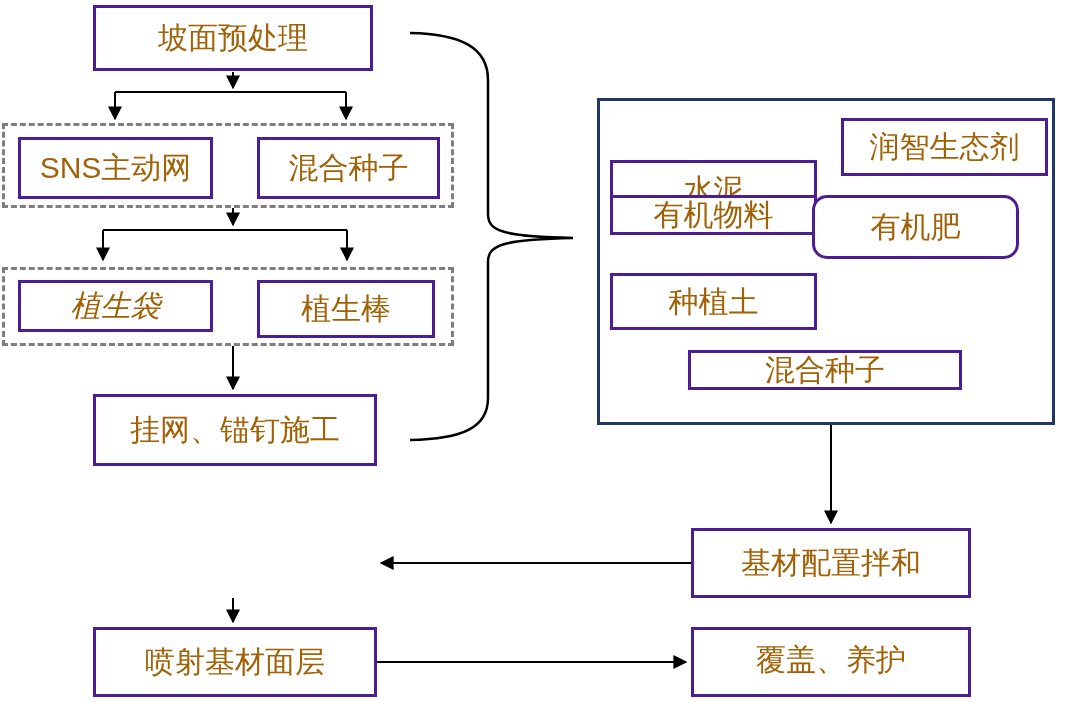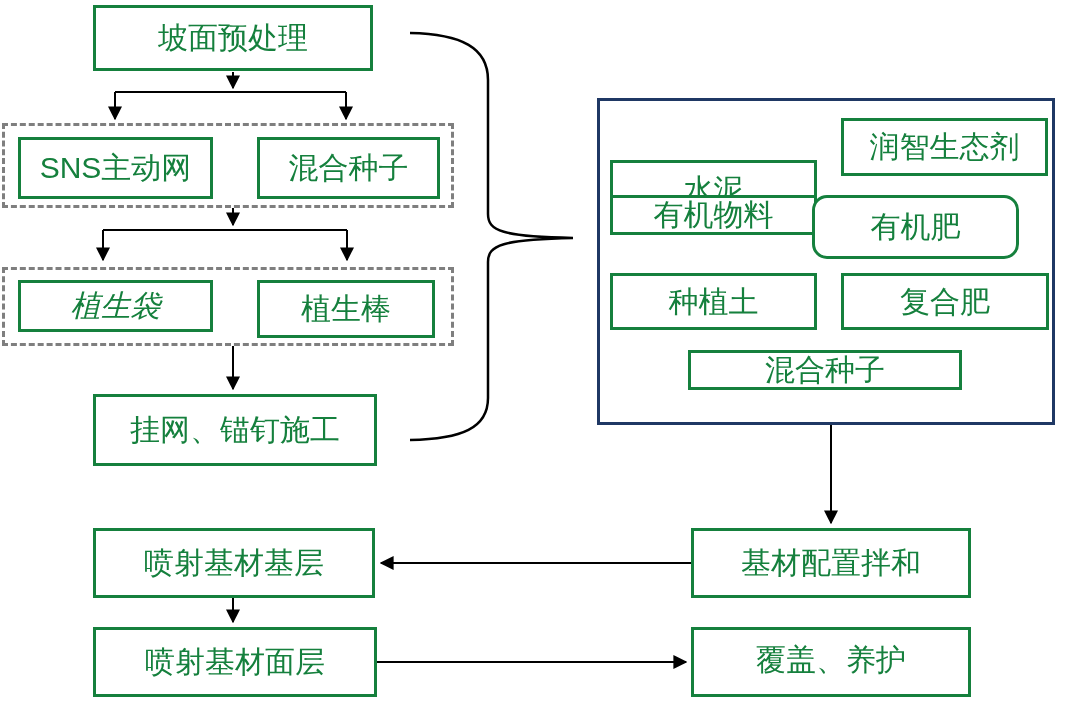--- a/index.html
+++ b/index.html
@@ -19,23 +19,23 @@
     position: absolute;
     left: 0;
     top: 0;
     width: 1067px;
     height: 701px;
     pointer-events: none;
   }
   .node {
     position: absolute;
     box-sizing: border-box;
-    border: 3px solid #15803d;
+    border: 3px solid #4c1d95;
     background: #ffffff;
-    color: #15803d;
+    color: #a16207;
     display: flex;
     align-items: center;
     justify-content: center;
     font-size: 30px;
     line-height: 1;
     white-space: nowrap;
   }
   .group {
     position: absolute;
     box-sizing: border-box;
@@ -122,21 +122,19 @@
   <div class="node n-anchor">混合种子</div>
   <div class="node n-vegbag">植生袋</div>
   <div class="node n-vegrod">植生棒</div>
   <div class="node n-hangnet">挂网、锚钉施工</div>
 
   <div class="node n-cement">水泥</div>
   <div class="node n-ecoagent">润智生态剂</div>
   <div class="node n-orgmat">有机物料</div>
   <div class="node n-orgfert">有机肥</div>
   <div class="node n-soil">种植土</div>
-  <div class="node n-compfert">复合肥</div>
   <div class="node n-seeds">混合种子</div>
 
-  <div class="node n-spraybase">喷射基材基层</div>
   <div class="node n-spraysurf">喷射基材面层</div>
   <div class="node n-mixing">基材配置拌和</div>
   <div class="node n-cover">覆盖、养护</div>
 
 </div>
 
 </body></html>

